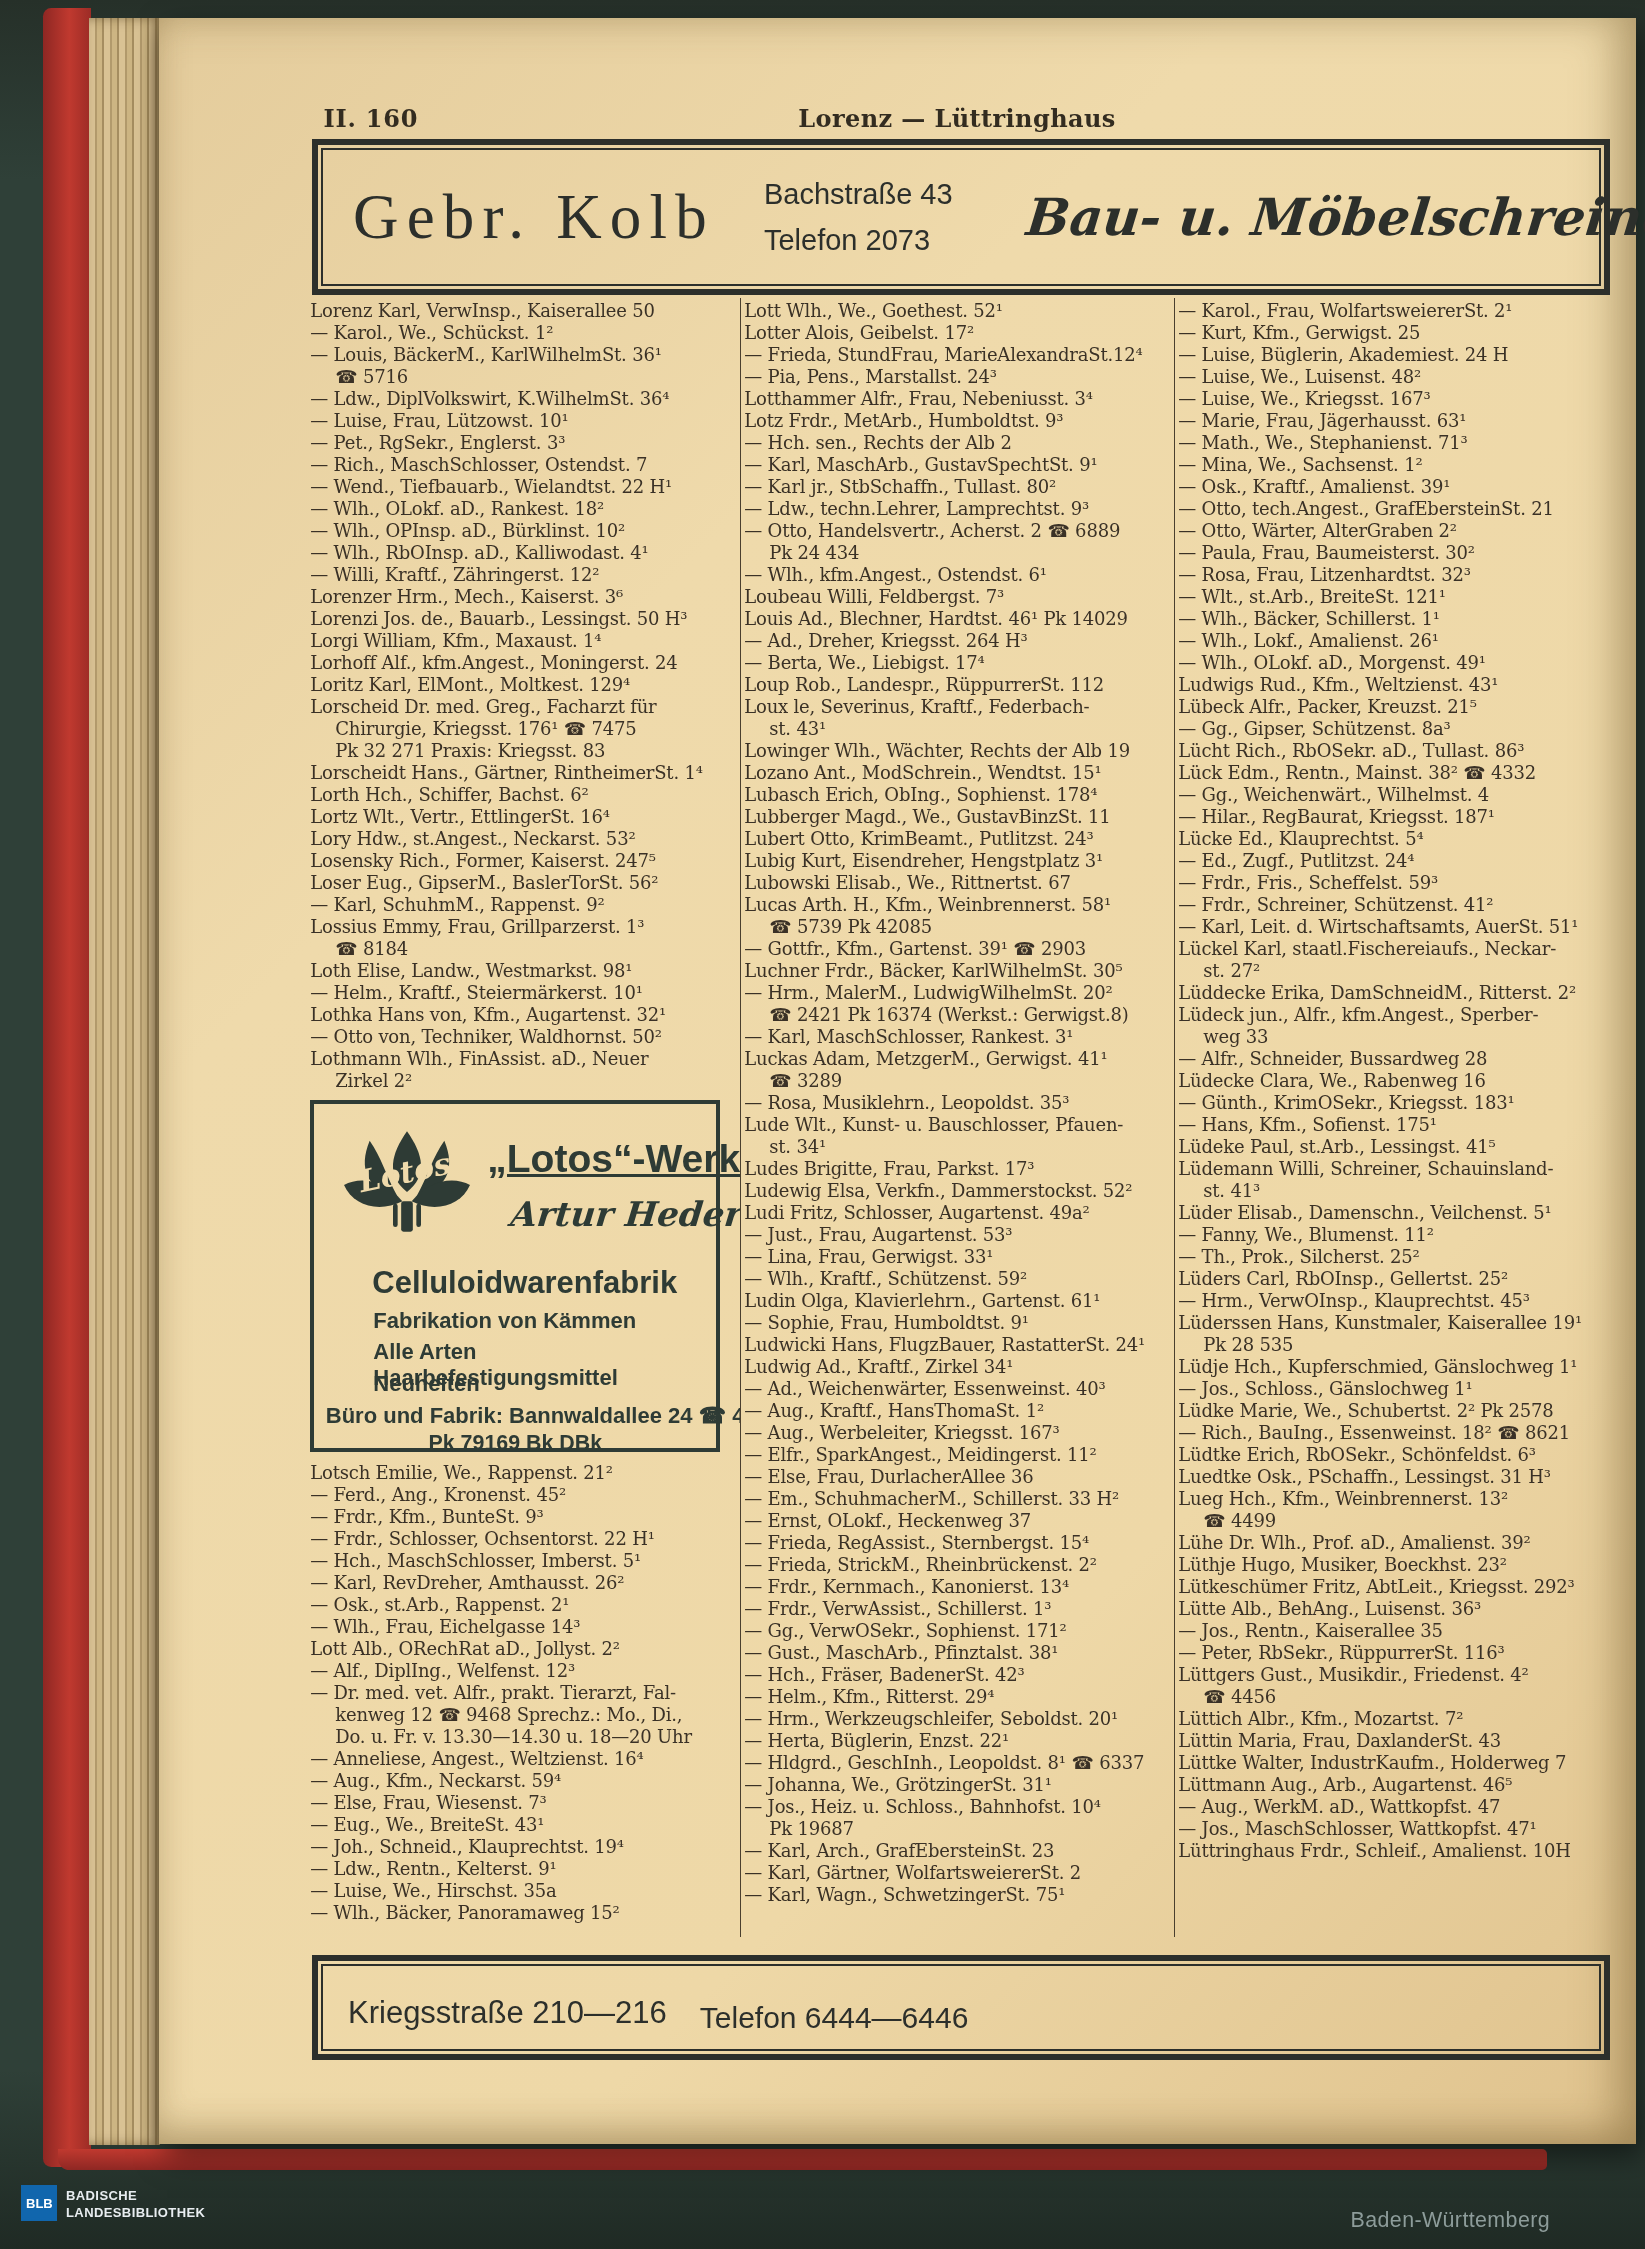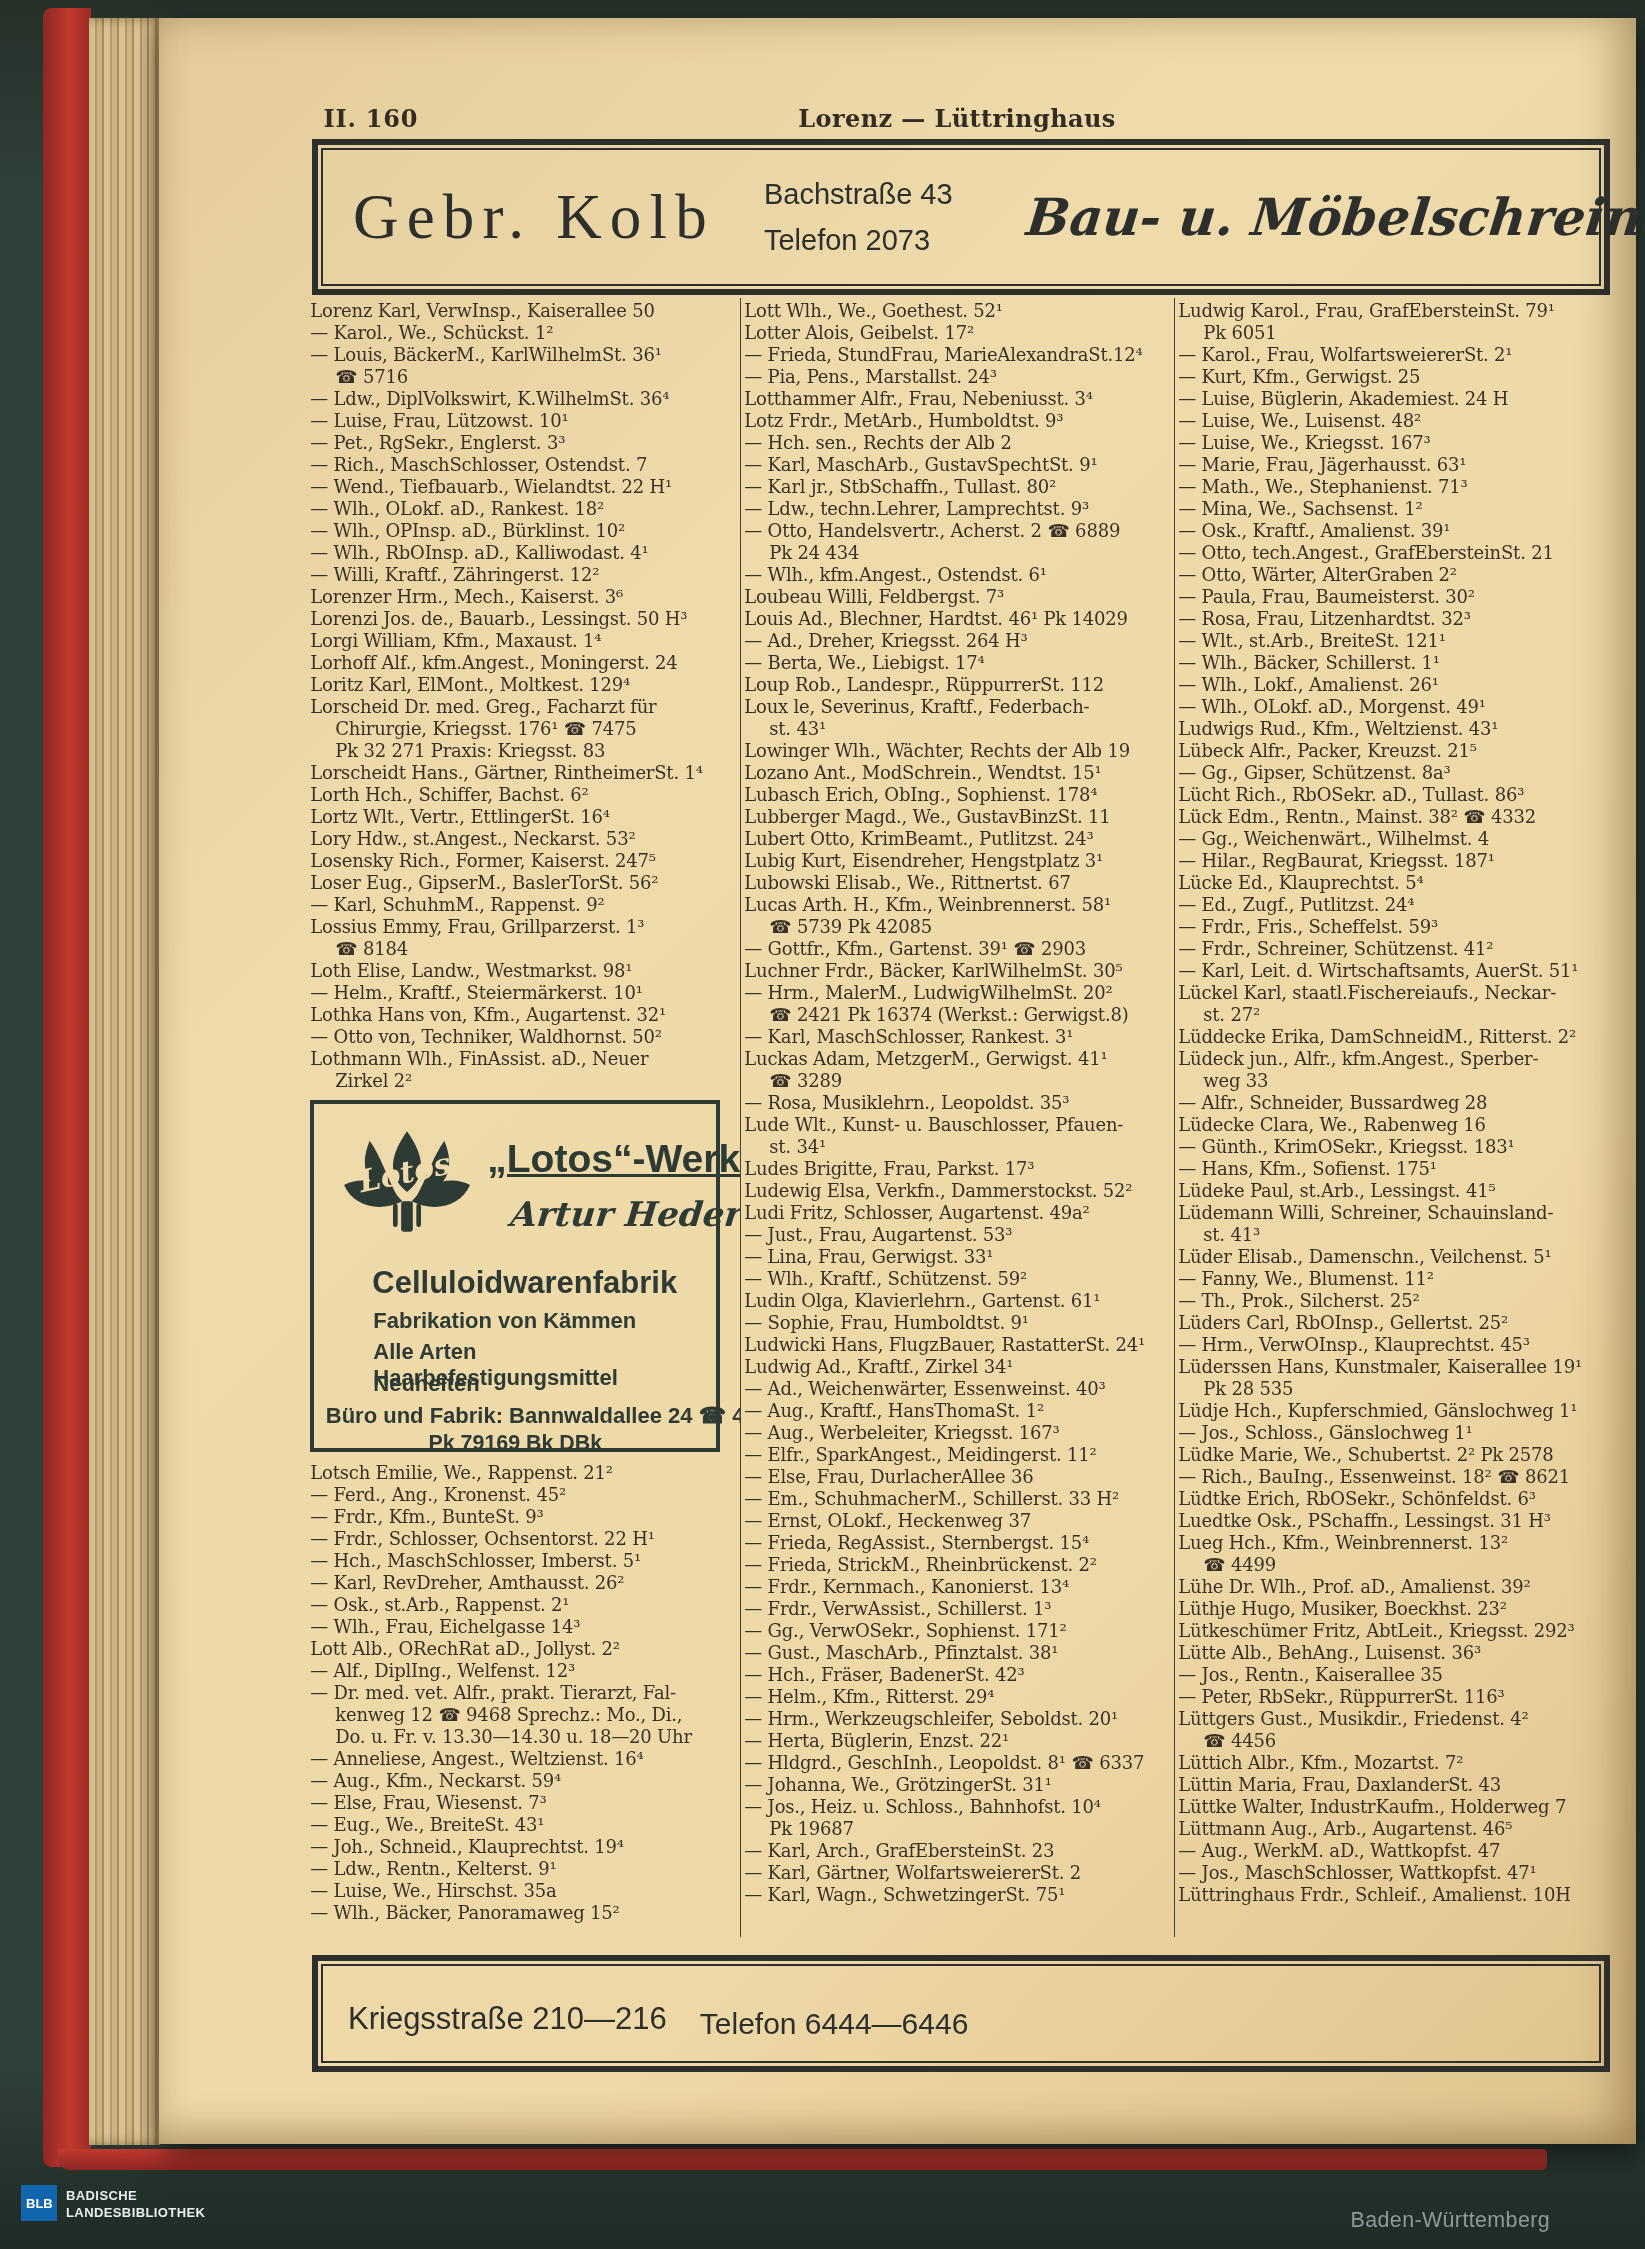--- a/index.html
+++ b/index.html
@@ -38,21 +38,21 @@
   .lotos-title{position:absolute;left:173px;top:33px;font-family:"Liberation Sans",sans-serif;font-weight:bold;font-size:39px;white-space:nowrap;text-decoration:underline;}
   .lotos-owner{position:absolute;left:197px;top:90px;font-size:34px;font-weight:bold;font-style:italic;font-family:"DejaVu Serif",serif;transform:skewX(-6deg);white-space:nowrap;}
   .lotos-l1{position:absolute;left:58px;top:161px;font-family:"Liberation Sans",sans-serif;font-weight:bold;font-size:31px;}
   .lotos-l2{position:absolute;left:59px;top:204px;font-family:Liberation Sans, sans-serif;font-weight:bold;font-size:22px;}
   .lotos-l3{position:absolute;left:59px;top:235px;font-family:"Liberation Sans",sans-serif;font-weight:bold;font-size:22px;}
   .lotos-l4{position:absolute;left:59px;top:267px;font-family:"Liberation Sans",sans-serif;font-weight:bold;font-size:22px;text-align:center;}
   .lotos-l5{position:absolute;left:11.5px;top:299px;width:387px;font-family:"Liberation Sans",sans-serif;font-weight:bold;font-size:22px;white-space:nowrap;}
   .lotos-l6{position:absolute;left:0;right:0;top:327px;text-align:center;font-family:"Liberation Sans",sans-serif;font-weight:bold;font-size:21.4px;}
 
   
-  .moninger-ad{position:absolute;left:162px;top:1946px;width:1280px;height:99px;border:2.5px solid #2c2f2b;outline:6.6px solid #2c2f2b;outline-offset:3.3px;box-sizing:border-box;display:flex;align-items:baseline;padding:0 25px;color:#2c2f2b;}
+  .moninger-ad{position:absolute;left:162px;top:1946px;width:1280px;height:87px;border:2.5px solid #2c2f2b;outline:6.6px solid #2c2f2b;outline-offset:3.3px;box-sizing:border-box;display:flex;align-items:baseline;padding:0 25px;color:#2c2f2b;}
   .mon-left{font-family:"Liberation Sans",sans-serif;font-size:31px;white-space:nowrap;align-self:center;margin-top:11.5px;}
   .mon-name{font-family:"DejaVu Sans",sans-serif;font-weight:bold;font-size:69px;letter-spacing:1.6px;margin-left:36px;white-space:nowrap;align-self:center;}
   .mon-right{font-family:"Liberation Sans",sans-serif;font-size:30px;margin-left:33px;white-space:nowrap;align-self:center;margin-top:21.4px;}
 
   
   .blb-badge{position:absolute;left:21.4px;top:2185px;width:36px;height:36px;background:#1166ad;color:#fff;font-family:"Liberation Sans",sans-serif;font-weight:bold;font-size:13px;display:flex;align-items:center;justify-content:center;}
   .blb-text{position:absolute;left:66px;top:2188px;color:#e8edf0;font-family:"Liberation Sans",sans-serif;font-weight:bold;font-size:13px;line-height:16.5px;letter-spacing:0.4px;}
   .watermark{position:absolute;right:95px;top:2208px;color:#8d9c9a;font-family:"Liberation Sans",sans-serif;font-size:21.4px;letter-spacing:0.4px;}
 </style>
 </head>
@@ -239,22 +239,20 @@
           <div class="entry">— Hldgrd., GeschInh., Leopoldst. 8¹ ☎ 6337</div>
           <div class="entry">— Johanna, We., GrötzingerSt. 31¹</div>
           <div class="entry">— Jos., Heiz. u. Schloss., Bahnhofst. 10⁴
 Pk 19687</div>
           <div class="entry">— Karl, Arch., GrafEbersteinSt. 23</div>
           <div class="entry">— Karl, Gärtner, WolfartsweiererSt. 2</div>
           <div class="entry">— Karl, Wagn., SchwetzingerSt. 75¹</div>
         </div>
 
       <div class="dcol">
-          <div class="entry">Ludwig Karol., Frau, GrafEbersteinSt. 79¹
-Pk 6051</div>
           <div class="entry">— Karol., Frau, WolfartsweiererSt. 2¹</div>
           <div class="entry">— Kurt, Kfm., Gerwigst. 25</div>
           <div class="entry">— Luise, Büglerin, Akademiest. 24 H</div>
           <div class="entry">— Luise, We., Luisenst. 48²</div>
           <div class="entry">— Luise, We., Kriegsst. 167³</div>
           <div class="entry">— Marie, Frau, Jägerhausst. 63¹</div>
           <div class="entry">— Math., We., Stephanienst. 71³</div>
           <div class="entry">— Mina, We., Sachsenst. 1²</div>
           <div class="entry">— Osk., Kraftf., Amalienst. 39¹</div>
           <div class="entry">— Otto, tech.Angest., GrafEbersteinSt. 21</div>

